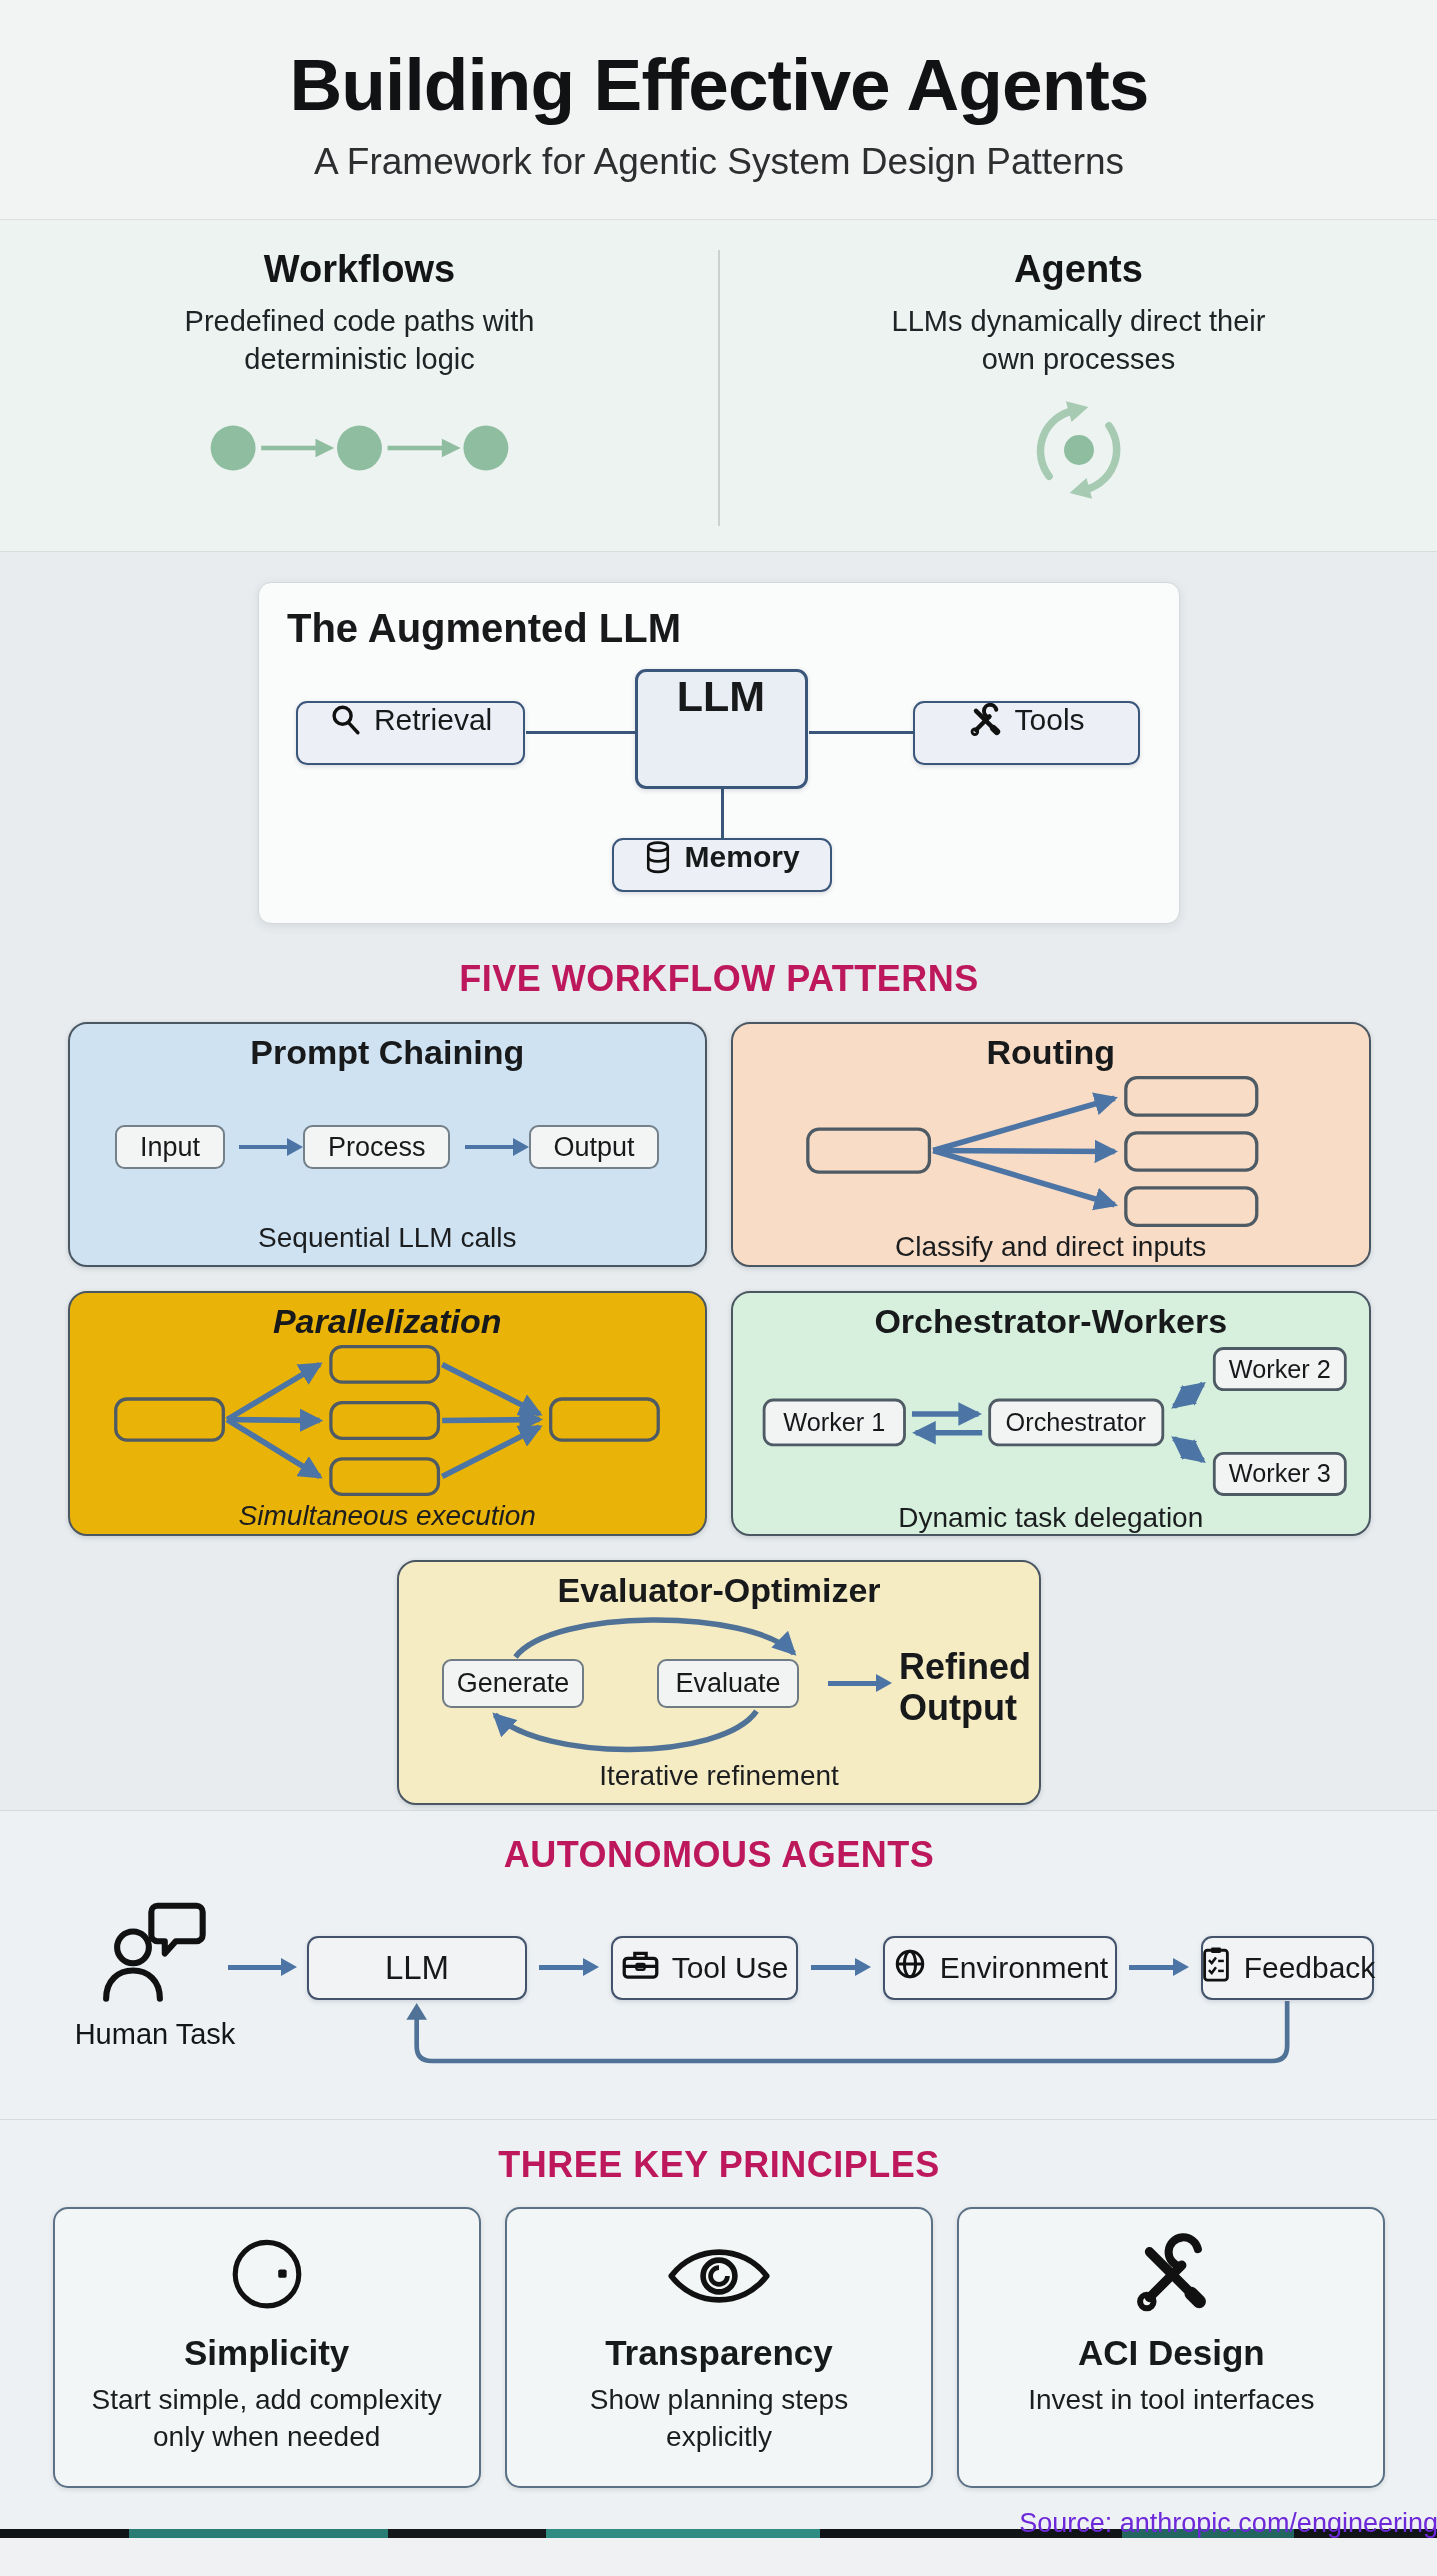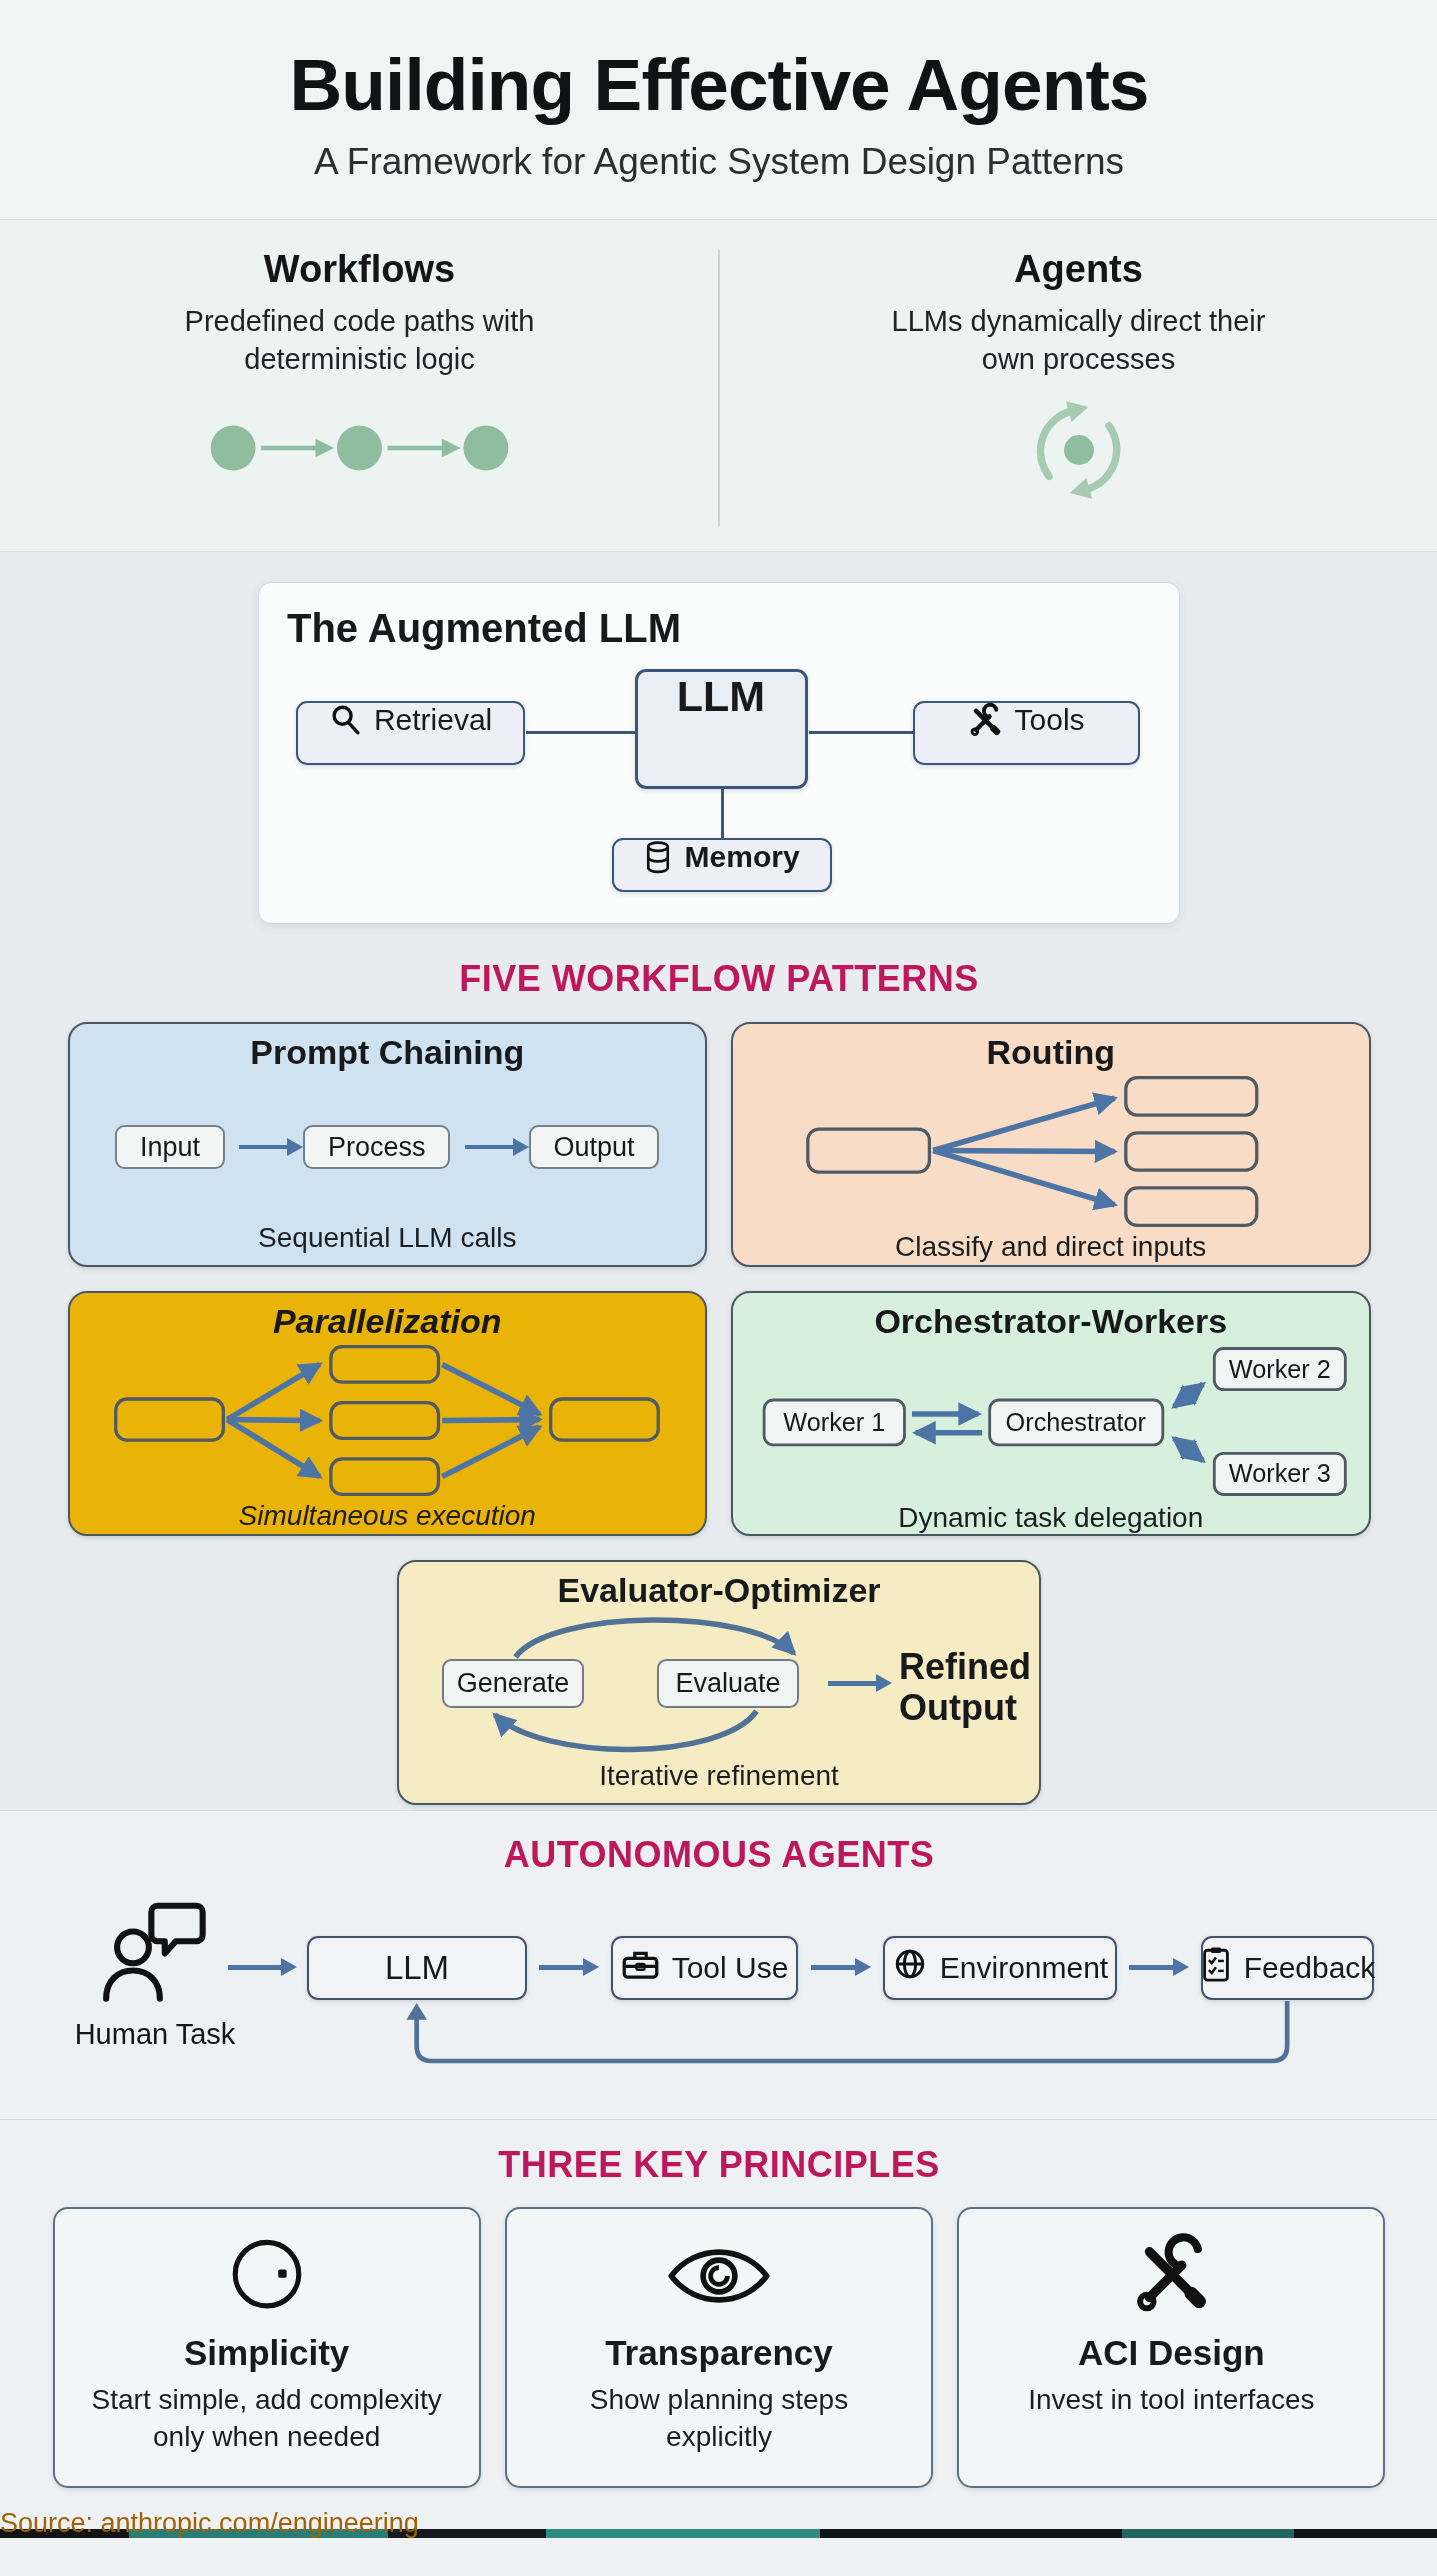--- a/index.html
+++ b/index.html
@@ -92,21 +92,21 @@
   .human .hlabel { font-size:29px; margin-top:9.4px; color:#131517; }
   .loop-svg { position:absolute; left:0; top:0; pointer-events:none; }
 
   
   .principles { height:409px; background:#eef1f3; padding-top:24px; }
   .prow { width:1333px; margin:20.6px auto 0; display:flex; gap:24px; }
   .prin-card { flex:1; height:281px; background:#f3f6f7; border:2.8px solid #5b7286; border-radius:15px;
                text-align:center; padding-top:24px; box-shadow:0 1.9px 5.6px rgba(60,70,80,.14); }
   .prin-card h4 { font-size:35px; font-weight:800; margin-top:11.2px; }
   .prin-card .pdesc { font-size:28px; line-height:1.3; color:#1b1d1f; margin-top:9.4px; padding:0 32px; }
-  .source { text-align:left; font-size:27px; color:#a16207; margin-top:20.6px; }
+  .source { text-align:right; font-size:27px; color:#6d28d9; margin-top:20.6px; }
 
   .strip { height:9.4px; background:linear-gradient(90deg,#101417 0%,#101417 9%,#2a7d74 9%,#2a7d74 27%,#15191c 27%,#15191c 38%,#2f8c82 38%,#2f8c82 57%,#101417 57%,#101417 78%,#23655f 78%,#23655f 90%,#101417 90%); }
 
   svg text { font-family:"Liberation Sans", sans-serif; }
 </style>
 </head>
 <body>
 
 <svg width="0" height="0" style="position:absolute">
   <defs>

